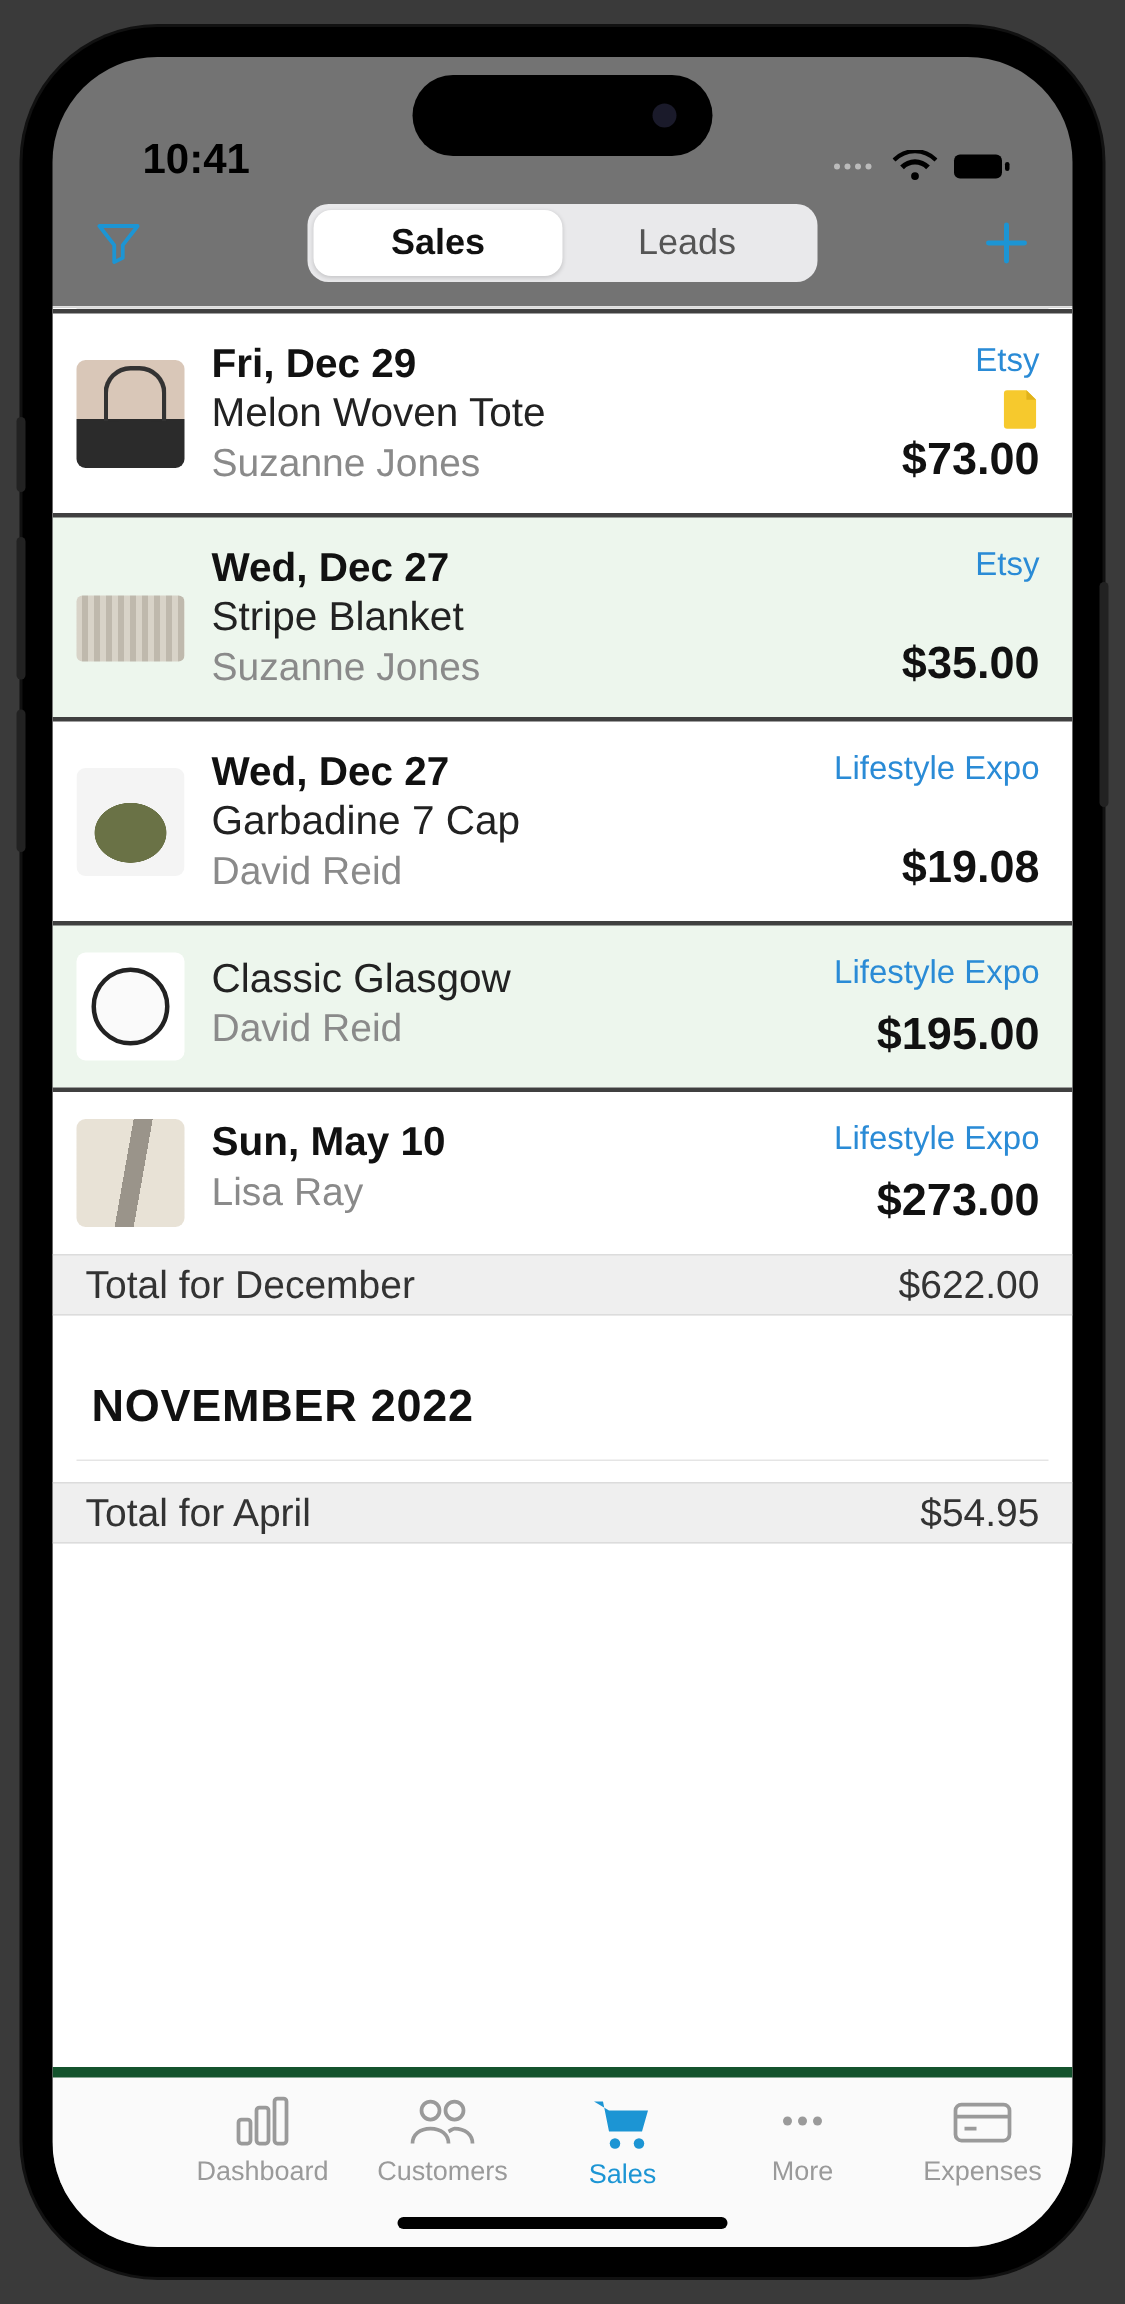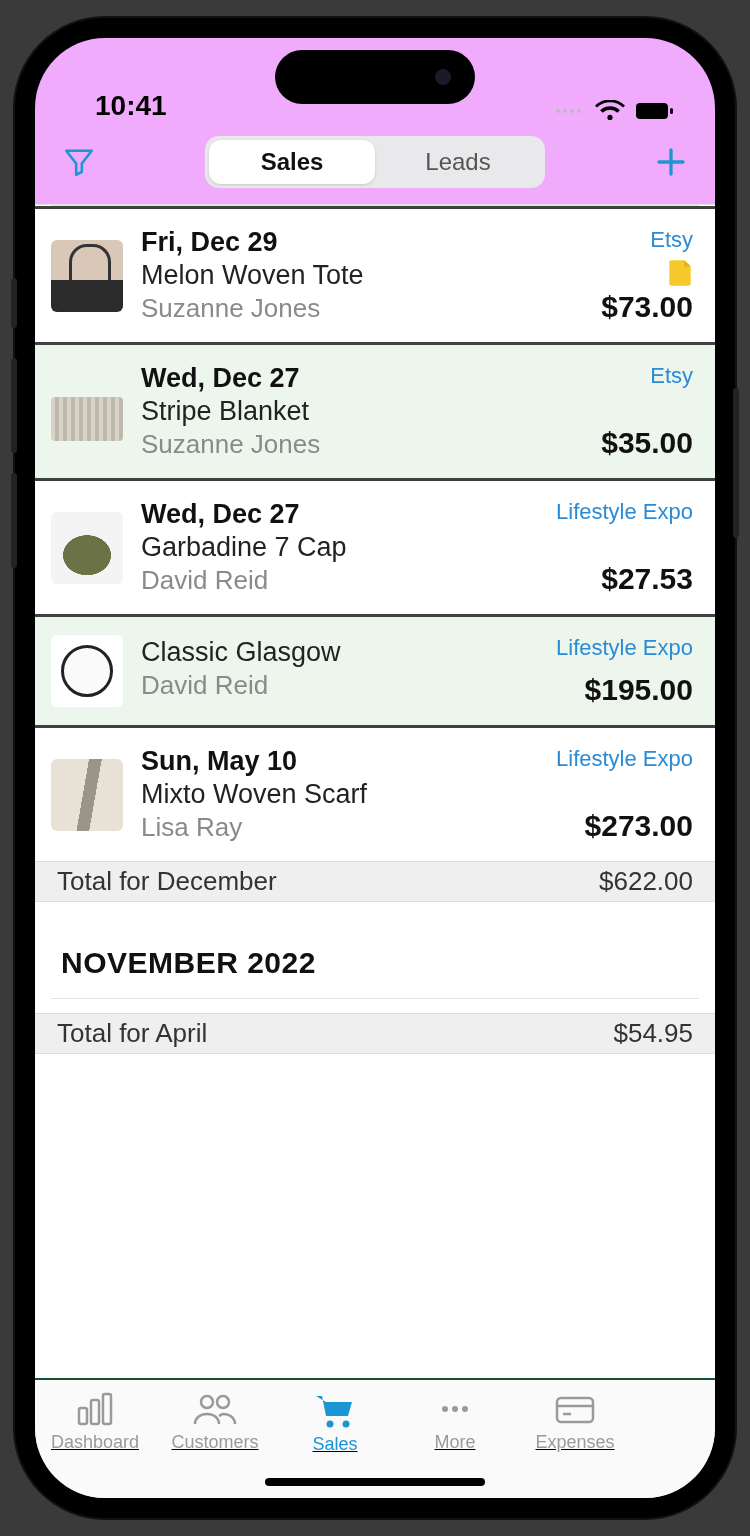--- a/index.html
+++ b/index.html
@@ -8,21 +8,21 @@
     position: absolute; left: 50%; top: 50%; transform: translate(-50%, -50%);
     width: 720px; height: 1500px; background: #000; border-radius: 90px;
     padding: 10px;
     box-shadow: 0 0 0 2px #111;
   }
   .bezel {
     width: 100%; height: 100%; background: #000; border-radius: 80px;
     padding: 10px; position: relative;
   }
   .screen {
-    width: 100%; height: 100%; background: #f0abfc; border-radius: 70px;
+    width: 100%; height: 100%; background: #737373; border-radius: 70px;
     overflow: hidden; position: relative; display: flex; flex-direction: column;
   }
   .notch {
     position: absolute; top: 22px; left: 50%; transform: translateX(-50%);
     width: 200px; height: 54px; background: #000; border-radius: 30px; z-index: 50;
   }
   .notch::after {
     content: ""; position: absolute; right: 24px; top: 50%; transform: translateY(-50%);
     width: 16px; height: 16px; border-radius: 50%; background: #1a1a2a;
   }
@@ -82,24 +82,23 @@
   .row-amt { font-size: 30px; font-weight: 800; color: #111; }
   .note-icon { width: 26px; height: 30px; margin-top: 2px; }
 
   .total-bar {
     display: flex; justify-content: space-between; align-items: center;
     padding: 4px 22px; background: #efefef; border-top: 1px solid #dcdcdc;
     border-bottom: 1px solid #dcdcdc; font-size: 26px; color: #333;
   }
 
   .tabbar {
-    height: 120px; border-top: 2px solid #14532d; background: #fafafa;
-    display: flex; justify-content: flex-start; align-items: flex-start;
+    height: 120px; border-top: 7px solid #14532d; background: #fafafa;
+    display: flex; justify-content: flex-end; align-items: flex-start;
     padding-top: 10px;
-    text-decoration: underline;
   }
   .tab { display: flex; flex-direction: column; align-items: center; gap: 4px; width: 120px; }
   .tab-label { font-size: 18px; color: #9a9a9a; }
   .tab.active .tab-label { color: #1c95d4; }
   .tab svg { display: block; }
 
   .home-ind {
     position: absolute; bottom: 12px; left: 50%; transform: translateX(-50%);
     width: 220px; height: 8px; background: #000; border-radius: 6px;
   }
@@ -202,41 +201,40 @@
 
         <div class="row">
           <div class="thumb th-cap"></div>
           <div class="row-mid">
             <div class="row-date">Wed, Dec 27</div>
             <div class="row-prod">Garbadine 7 Cap</div>
             <div class="row-cust">David Reid</div>
           </div>
           <div class="row-right">
             <div class="row-src">Lifestyle Expo</div>
-            <div class="row-amt">$27.53</div>
+            <div class="row-amt">$19.08</div>
           </div>
         </div>
 
         <div class="row alt">
           <div class="thumb th-watch"></div>
           <div class="row-mid">
             <div class="row-prod">Classic Glasgow</div>
             <div class="row-cust">David Reid</div>
           </div>
           <div class="row-right">
             <div class="row-src">Lifestyle Expo</div>
             <div class="row-amt">$195.00</div>
           </div>
         </div>
 
         <div class="row">
           <div class="thumb th-scarf"></div>
           <div class="row-mid">
             <div class="row-date">Sun, May 10</div>
-            <div class="row-prod">Mixto Woven Scarf</div>
             <div class="row-cust">Lisa Ray</div>
           </div>
           <div class="row-right">
             <div class="row-src">Lifestyle Expo</div>
             <div class="row-amt">$273.00</div>
           </div>
         </div>
 
         <div class="total-bar">
           <span>Total for December</span>

